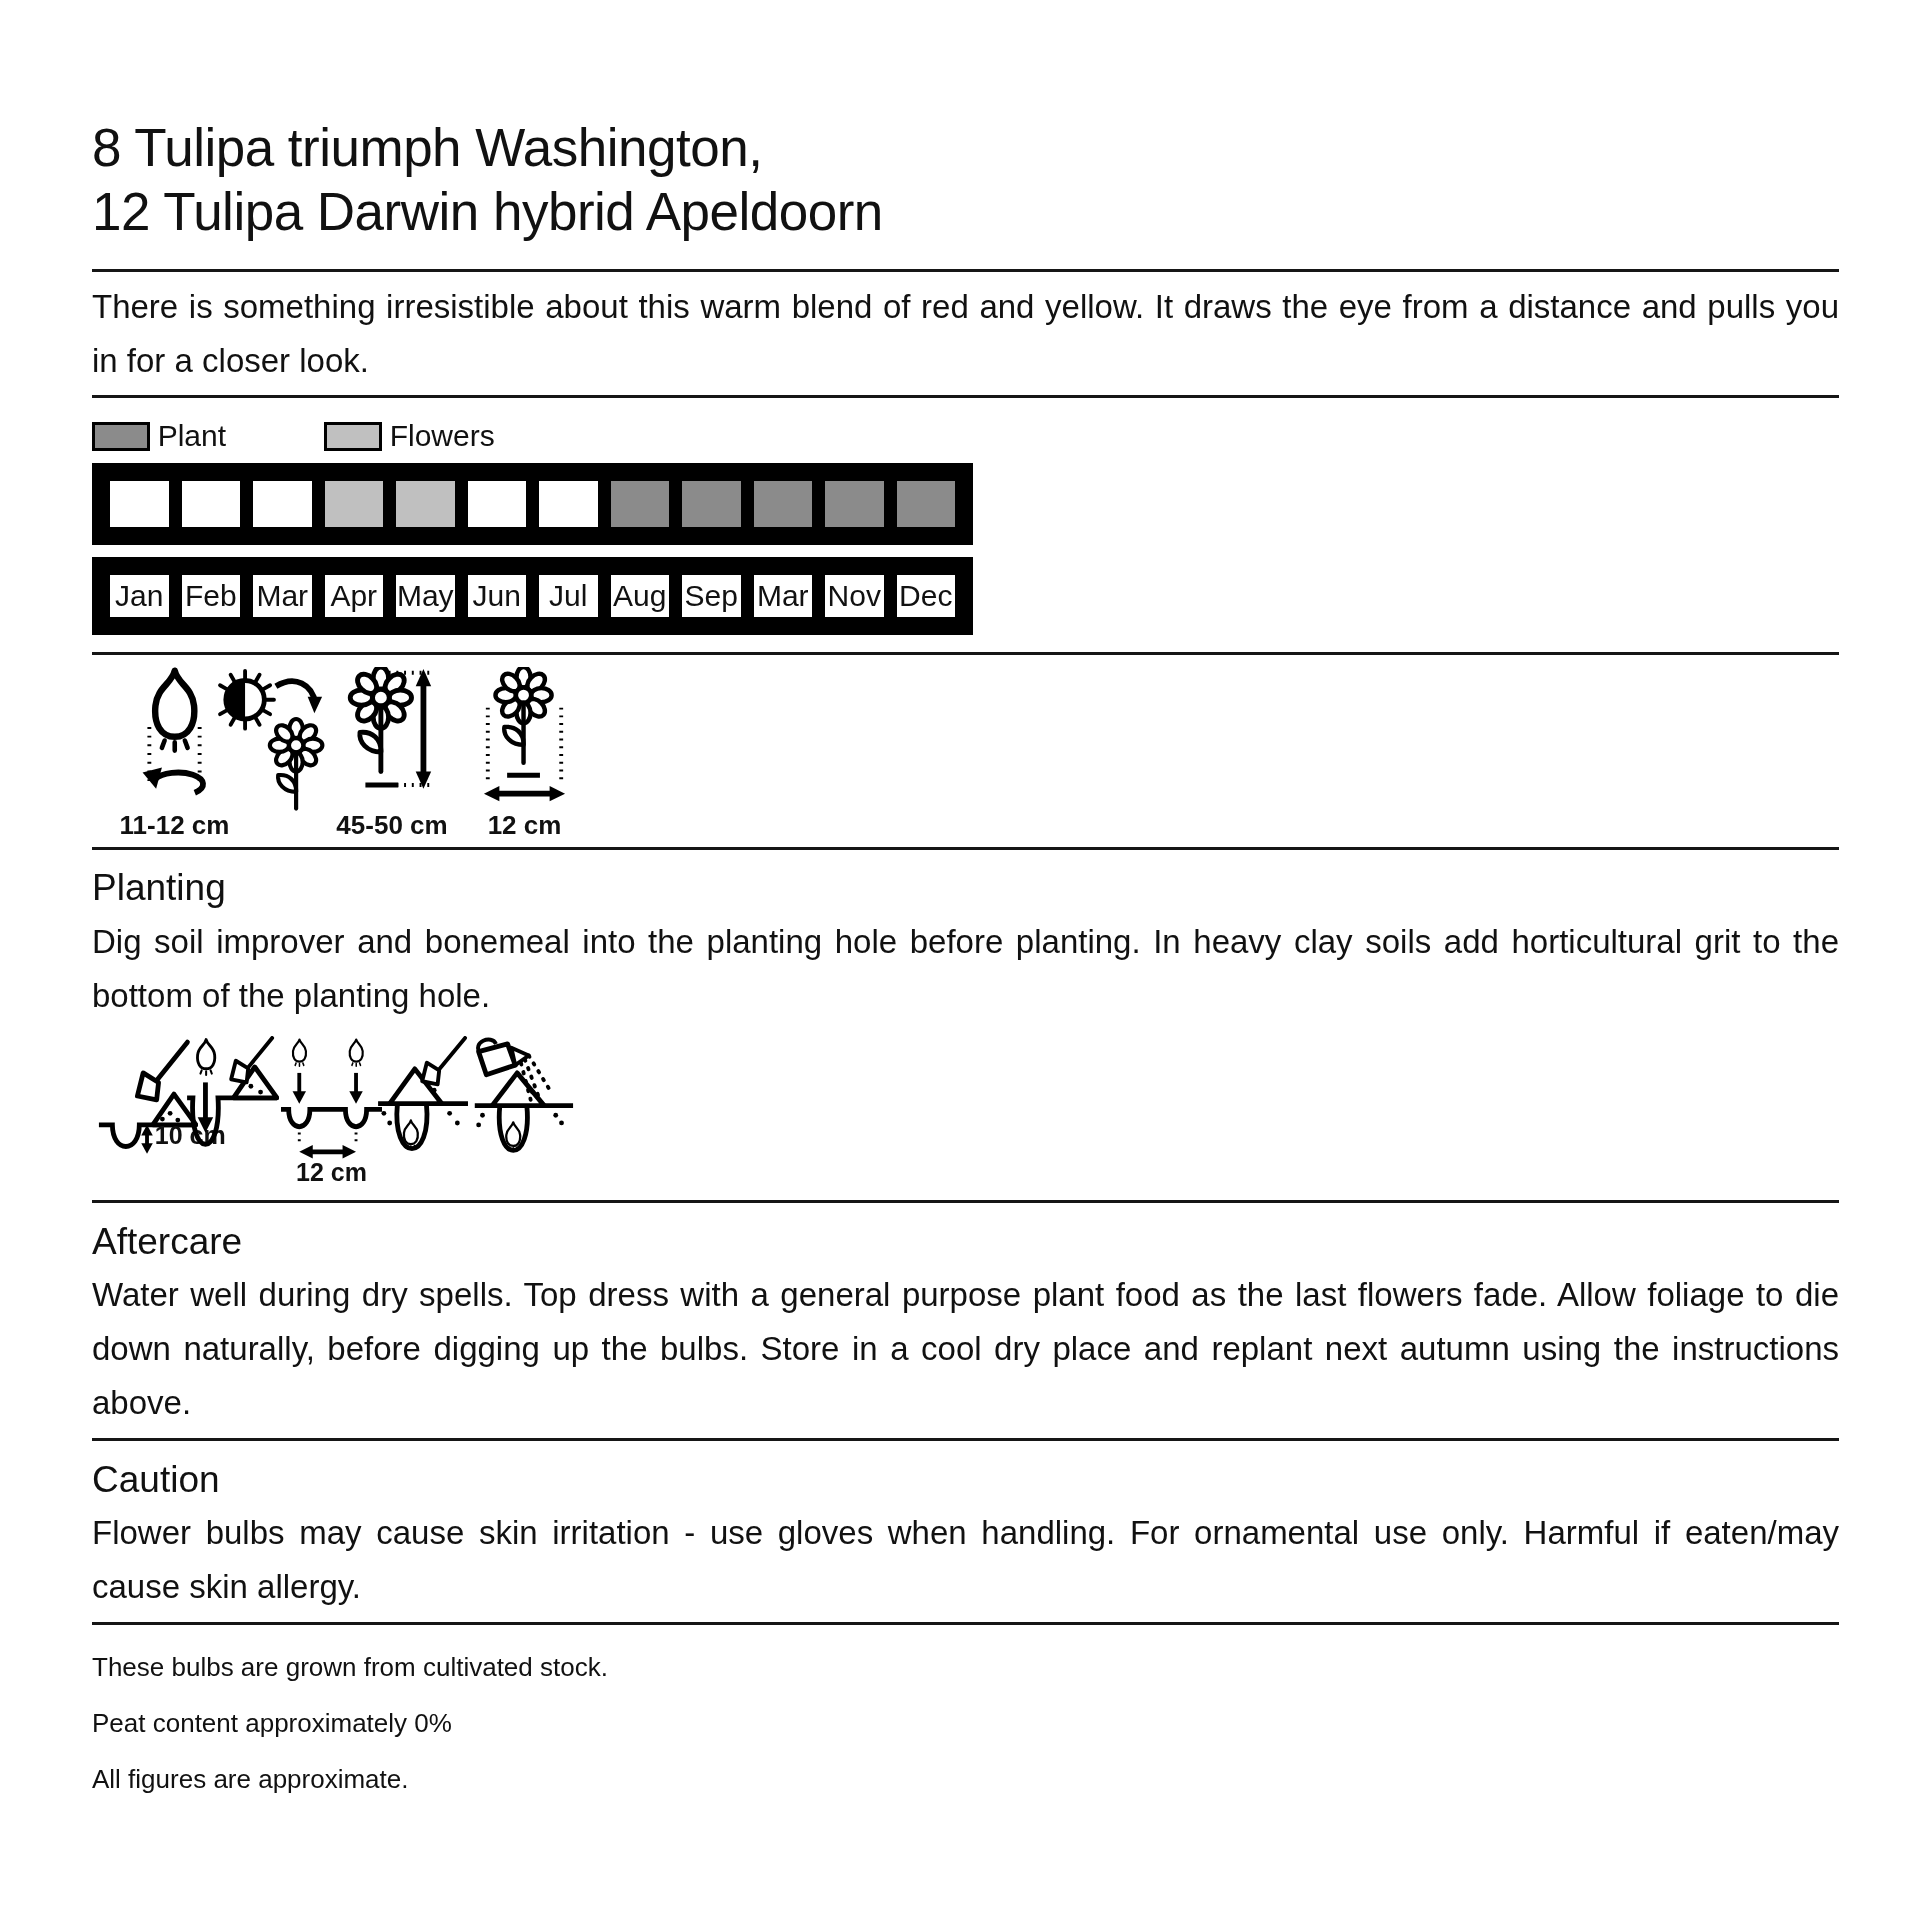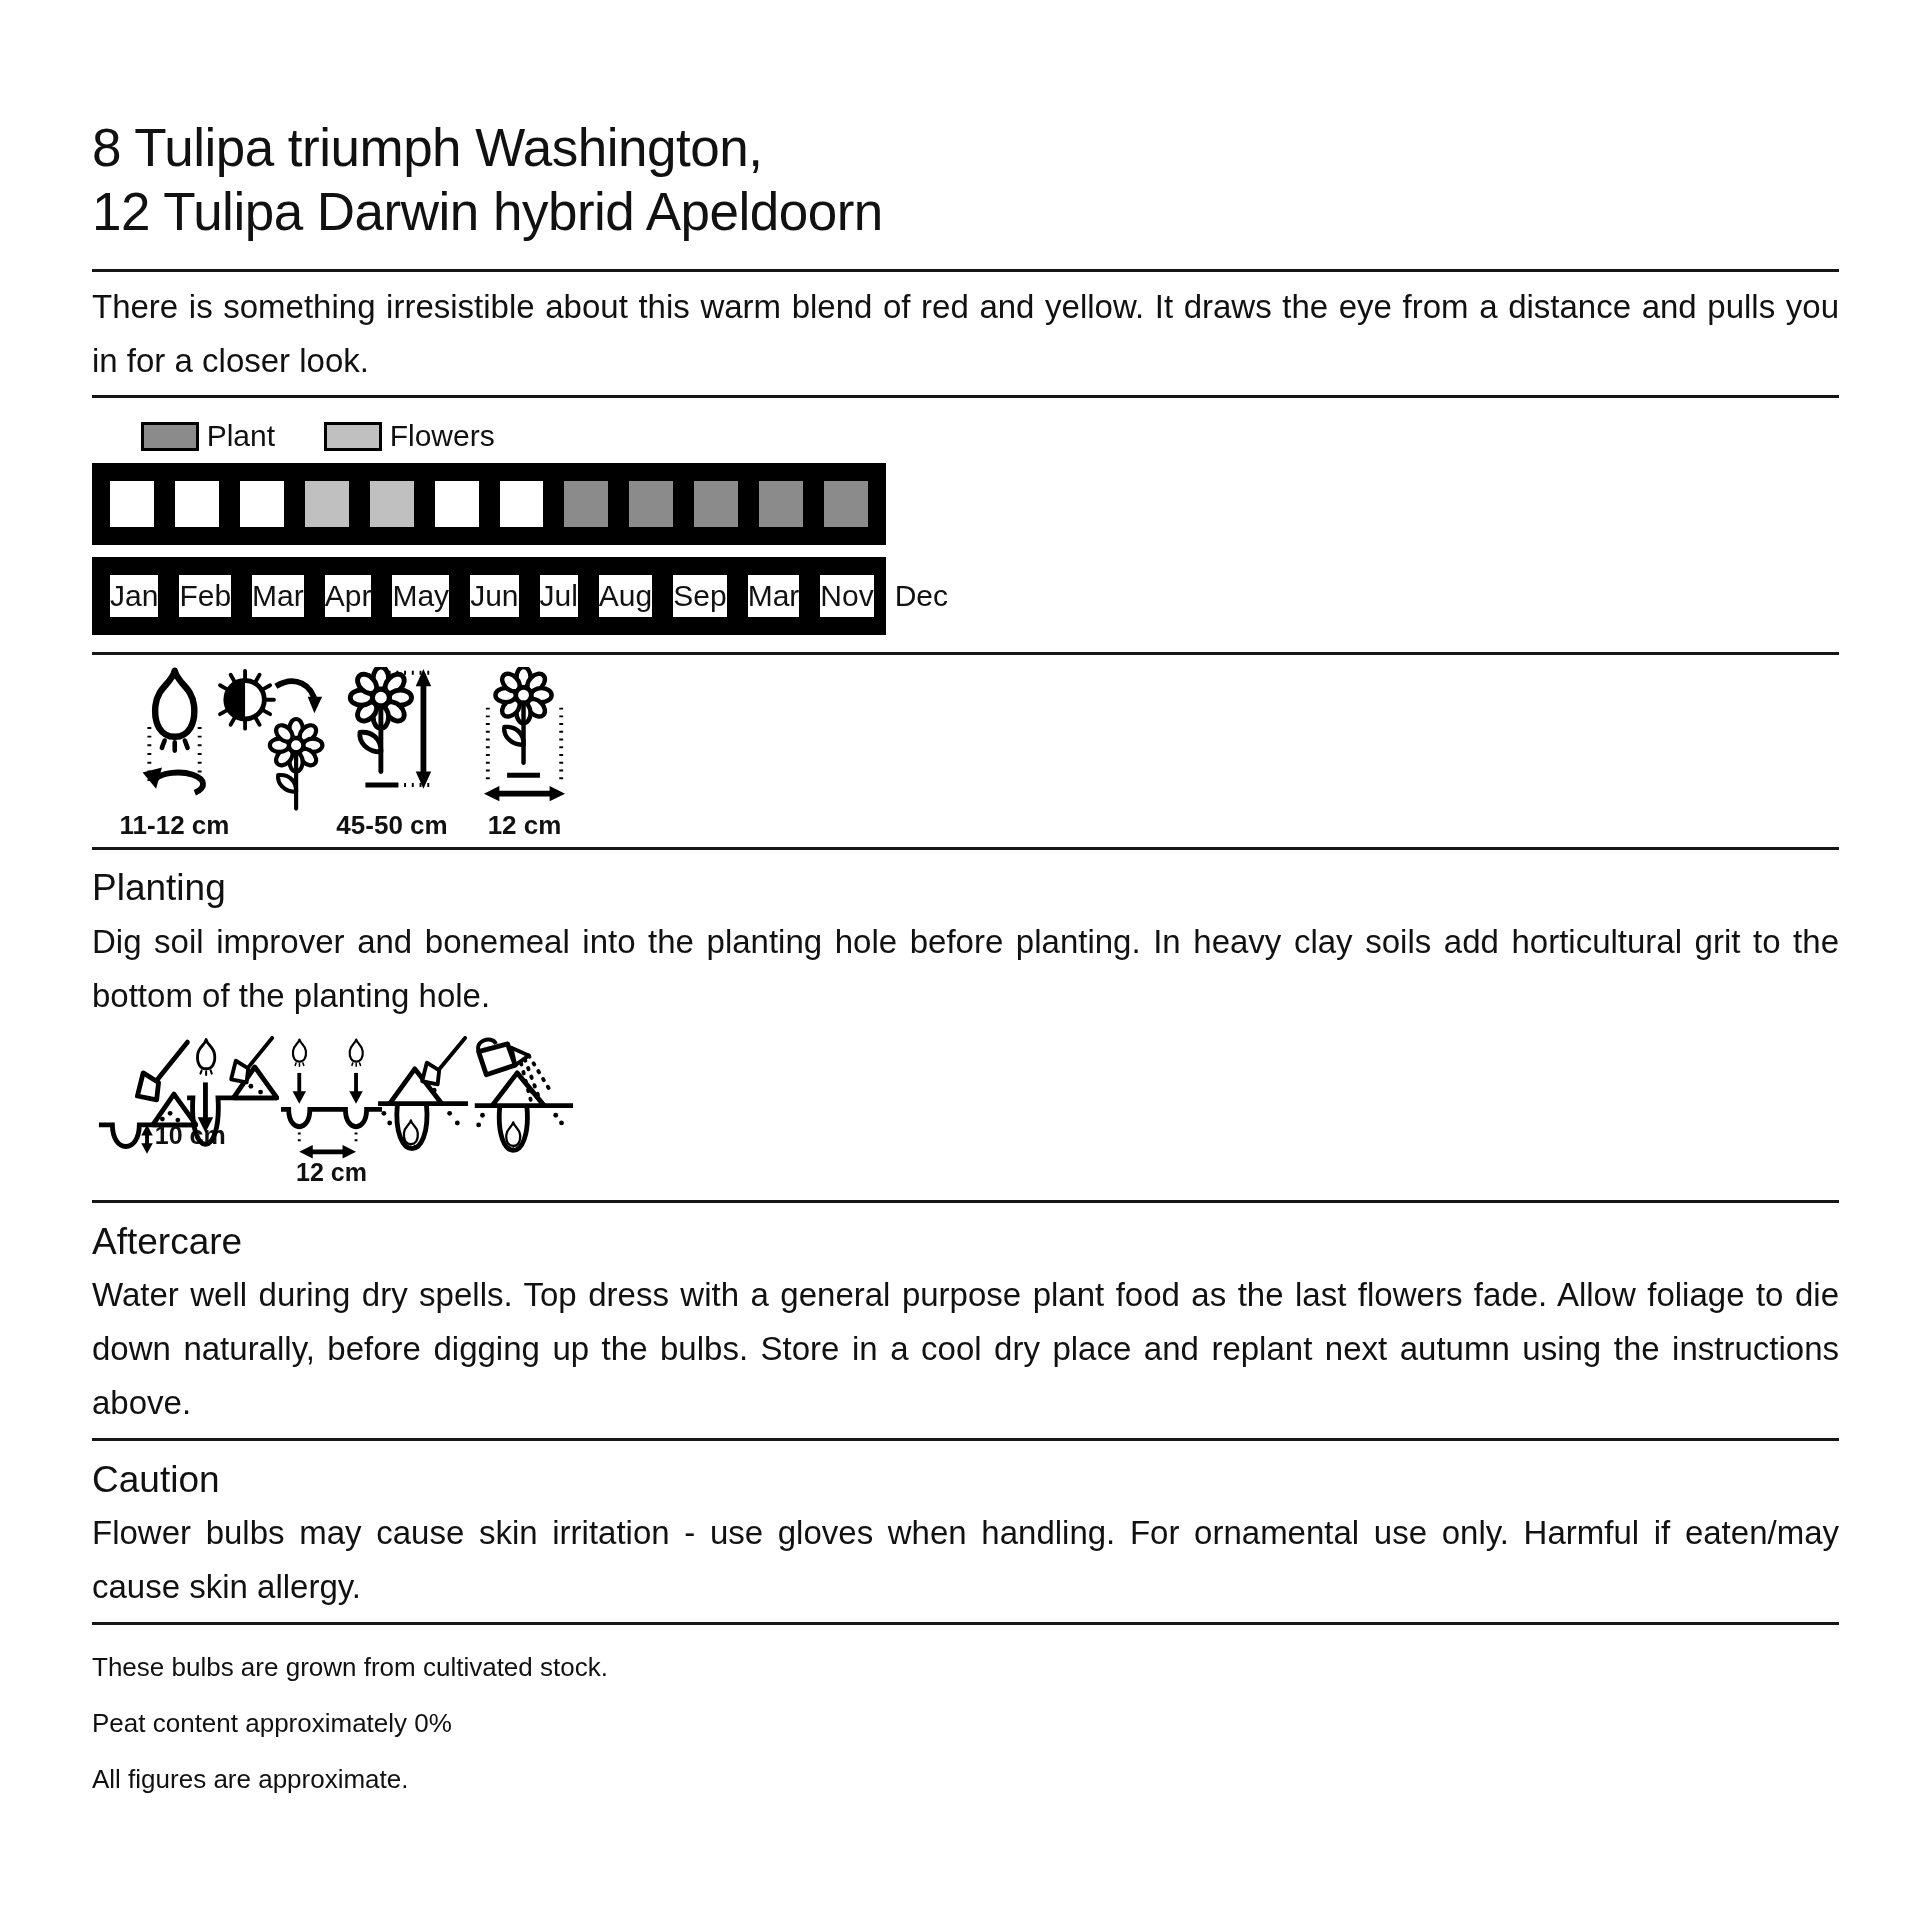--- a/index.html
+++ b/index.html
@@ -9,27 +9,27 @@
   .content{padding:0 92px;}
   .page-title{margin:116px 0 0 0;font-size:53px;line-height:64px;font-weight:400;letter-spacing:-0.5px;}
   .rule{border:none;border-top:3.9px solid #161616;margin:0;}
   #rule-title{margin-top:25px;}
   p{margin:0;font-size:33px;line-height:54px;text-align:justify;}
   .intro{margin-top:7.7px;}
   #rule-intro{margin-top:7.7px;}
   
   .legend{display:flex;align-items:center;margin-top:21px;font-size:30px;}
   .legend-item{display:flex;align-items:center;}
-  .legend-item:first-child{width:232px;justify-content:center;}
+  .legend-item:first-child{width:232px;}
   .swatch{width:58px;height:29px;border:3.9px solid #000;flex:0 0 auto;}
   .swatch-plant{background:#8b8b8b;}
   .swatch-flowers{background:#c0c0c0;}
   .legend-label{margin-left:7.7px;}
   
-  .cal-band{width:794px;display:grid;grid-template-columns:repeat(12,1fr);gap:21px;
+  .cal-band{width:881px;display:grid;grid-template-columns:repeat(12,1fr);gap:13px;
             background:#000;padding:18px;}
   .cal-colors{margin-top:9.7px;}
   .cal-cell{height:46px;background:#fff;}
   .cal-cell[data-state="plant"]{background:#8b8b8b;}
   .cal-cell[data-state="flowers"]{background:#c0c0c0;}
   .cal-months{margin-top:11.6px;}
   .month-cell{height:42px;background:#fff;font-size:30px;line-height:42px;text-align:center;}
   #rule-calendar{margin-top:17.4px;}
   
   .icon-row{position:relative;height:176px;margin-top:11.6px;}

